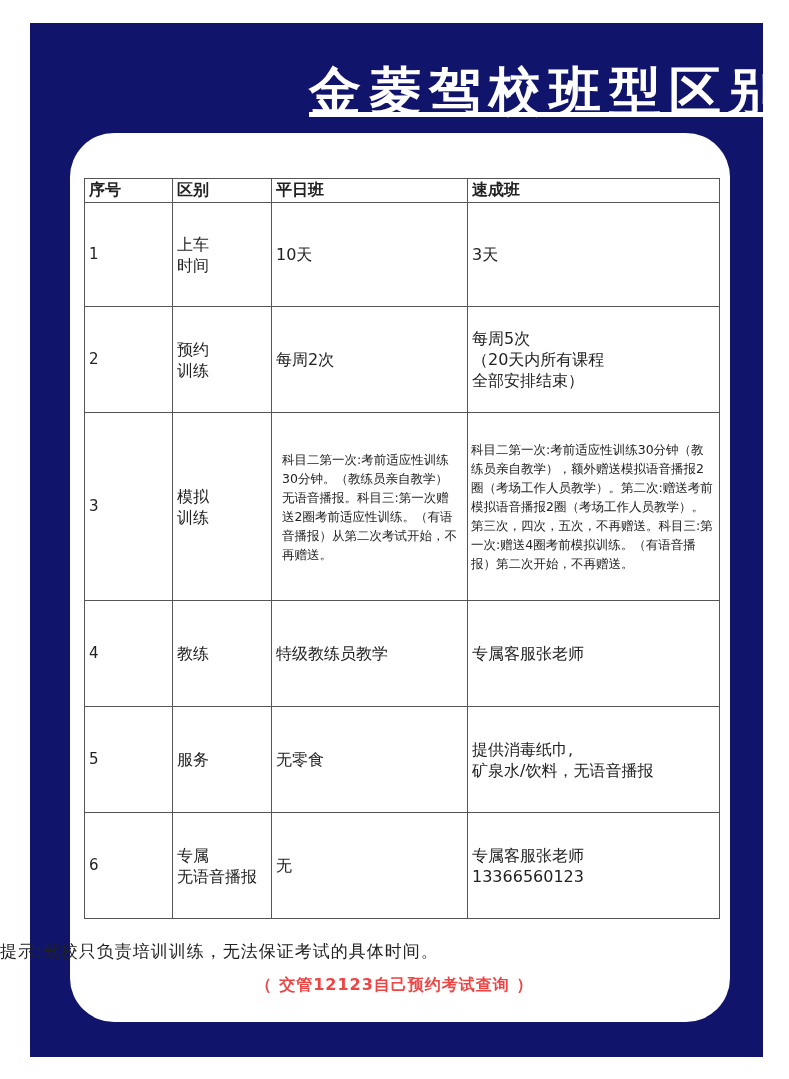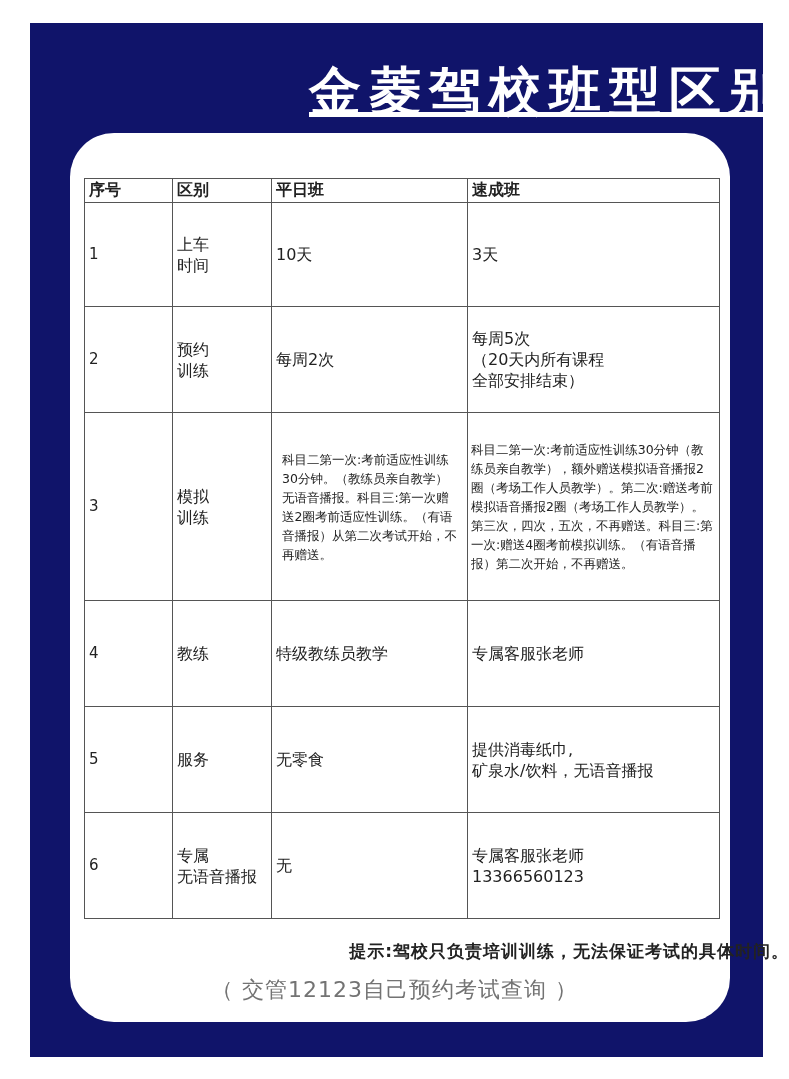--- a/index.html
+++ b/index.html
@@ -10,24 +10,24 @@
            font-size:52px; font-weight:bold; letter-spacing:8px; padding-left:40px;text-decoration:underline; }
   .card { position:absolute; left:70px; top:133px; width:660px; height:889px; background:#ffffff;
           border-radius:44px 44px 44px 44px; }
   table { position:absolute; left:84px; top:178px; width:635px; border-collapse:collapse; color:#222;
           table-layout:fixed; }
   th, td { border:1.5px solid #555; text-align:left; vertical-align:middle; padding:0 4px; }
   th { height:23px; font-size:16px; font-weight:bold; font-family:"DejaVu Sans", sans-serif; }
   td { font-size:16px; line-height:21px; }
   td.small { font-size:12.5px; line-height:19px; padding:0 3px; }
   td.idx { font-size:15px; }
-  .note1 { position:absolute; left:0; right:0; top:940px; text-align:right; font-size:17px;
-           font-weight:bold; color:#222; letter-spacing:1px; }
-  .note2 { position:absolute; left:0; right:0; top:975px; text-align:center; font-size:22px;
-           font-weight:normal; color:#737373; letter-spacing:1px; }
+  .note1 { position:absolute; left:0; right:0; top:940px; text-align:left; font-size:17px;
+           font-weight:normal; color:#222; letter-spacing:1px; }
+  .note2 { position:absolute; left:0; right:0; top:975px; text-align:center; font-size:16px;
+           font-weight:bold; color:#ef4444; letter-spacing:1px; }
 </style>
 </head>
 <body>
 
 <div class="panel"></div>
 <div class="title">金菱驾校班型区别</div>
 <div class="card"></div>
 
 <table>
   <colgroup>

